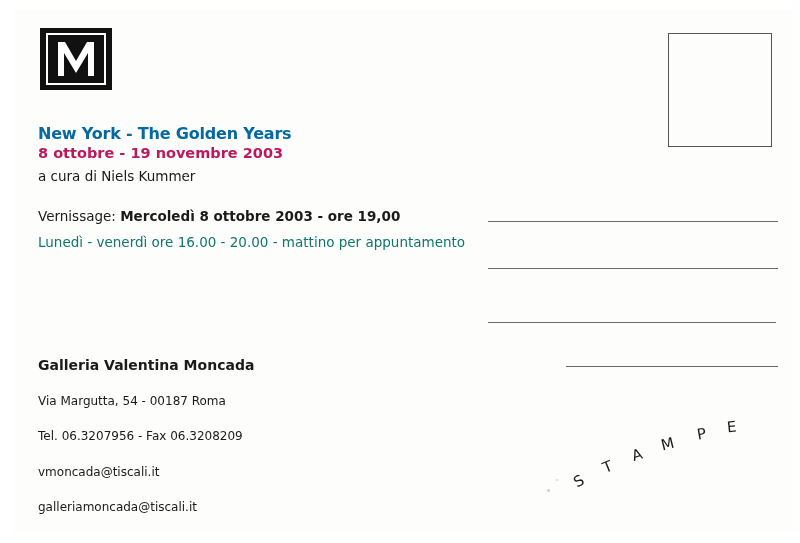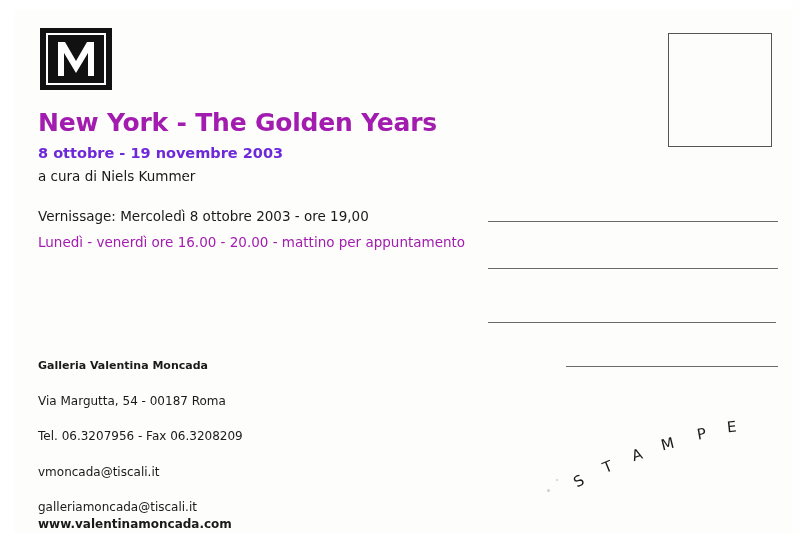--- a/index.html
+++ b/index.html
@@ -59,34 +59,34 @@
   #logo .logo-m {
     position: absolute;
     left: 0; top: 0;
     width: 72px; height: 62px;
   }
 
   
   #title {
     position: absolute;
     left: 38px;
-    top: 108px;
-    font-size: 25px;
+    top: 124px;
+    font-size: 16px;
     font-weight: bold;
     letter-spacing: -0.2px;
-    color: #a21caf;
+    color: #0369a1;
     white-space: nowrap;
   }
   #dates {
     position: absolute;
     left: 38px;
     top: 145px;
     font-size: 14.5px;
     font-weight: bold;
-    color: #6d28d9;
+    color: #be185d;
     white-space: nowrap;
   }
   #curator {
     position: absolute;
     left: 38px;
     top: 168px;
     font-size: 13.5px;
     font-weight: normal;
     color: #1a1a1a;
     white-space: nowrap;
@@ -97,43 +97,43 @@
     left: 38px;
     top: 208px;
     font-size: 13.5px;
     color: #1a1a1a;
     white-space: nowrap;
   }
   #vernissage .label {
     font-weight: normal;
   }
   #vernissage .value {
-    font-weight: normal;
+    font-weight: bold;
   }
   #hours {
     position: absolute;
     left: 38px;
     top: 234px;
     font-size: 13.5px;
-    color: #a21caf;
+    color: #0f766e;
     white-space: nowrap;
   }
 
   
   #gallery {
     position: absolute;
     left: 38px;
     top: 358px;
     font-size: 12px;
     line-height: 15.5px;
     color: #1a1a1a;
   }
   #gallery .gname {
     font-weight: bold;
-    font-size: 11px;
+    font-size: 14px;
     display: block;
     margin-bottom: 2px;
   }
   #gallery .gline {
     display: block;
     white-space: nowrap;
     margin-top: 20px;
   }
   #gallery .gweb {
     font-weight: bold;
@@ -226,21 +226,20 @@
   </div>
 
   <div id="hours">Lunedì - venerdì  ore 16.00 - 20.00 - mattino per appuntamento</div>
 
   <div id="gallery">
     <span class="gname">Galleria Valentina Moncada</span>
     <span class="gline">Via Margutta, 54 - 00187 Roma</span>
     <span class="gline">Tel. 06.3207956 - Fax 06.3208209</span>
     <span class="gline">vmoncada@tiscali.it</span>
     <span class="gline">galleriamoncada@tiscali.it</span>
-    <span class="gweb">www.valentinamoncada.com</span>
   </div>
 
 
   <div id="stamp-box"></div>
 
   <div class="addr-line" id="addr1"></div>
   <div class="addr-line" id="addr2"></div>
   <div class="addr-line" id="addr3"></div>
   <div class="addr-line" id="addr4"></div>
 

